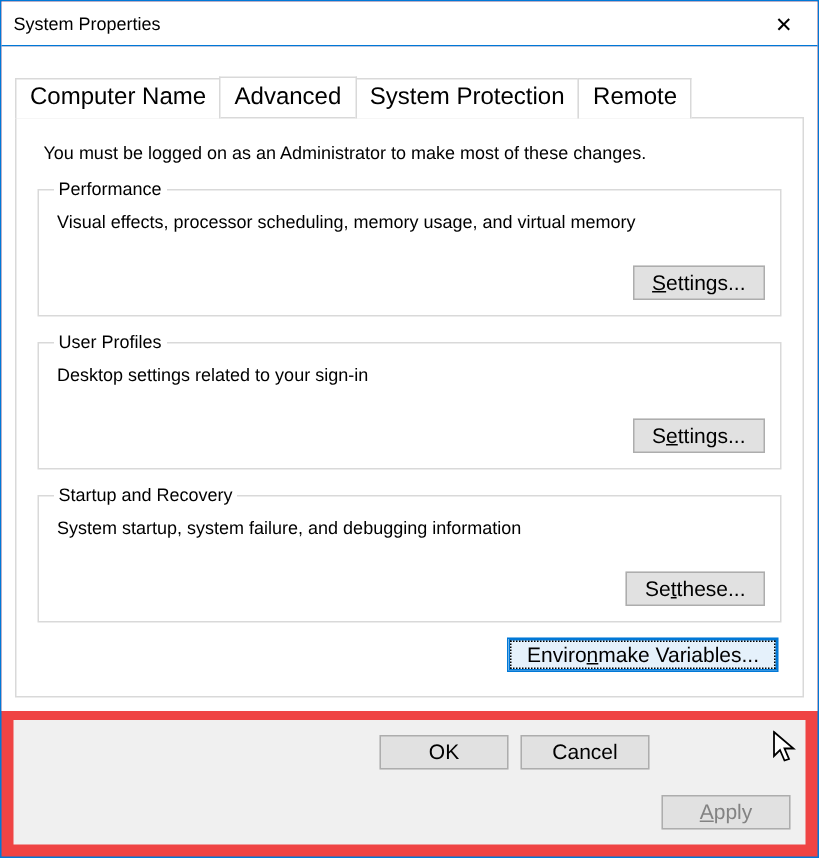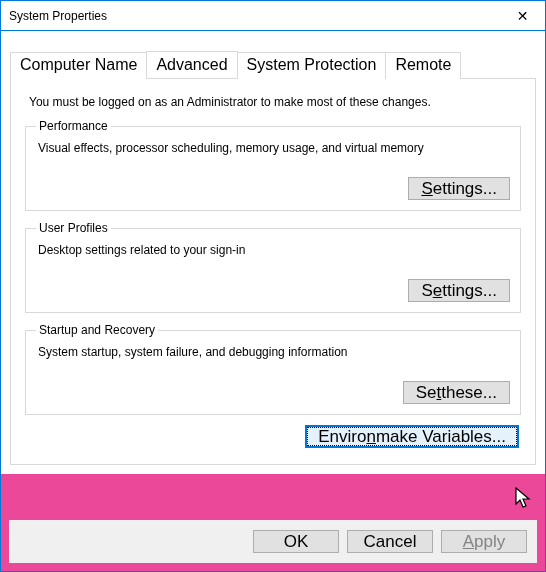--- a/index.html
+++ b/index.html
@@ -85,21 +85,21 @@
   .group-btn-row {
     display: flex;
     justify-content: flex-end;
   }
   .win-btn {
     min-width: 86px;
     height: 23px;
     border: 1px solid #adadad;
     background: #e1e1e1;
     font-family: inherit;
-    font-size: 17px;
+    font-size: 14px;
     padding: 0 12px;
     text-align: center;
     line-height: 21px;
     cursor: default;
   }
   .win-btn.focus-ring {
     outline: 1px dotted #000;
     outline-offset: -3px;
     border: 1px solid #0078d7;
     box-shadow: 0 0 0 1px #0078d7 inset;
@@ -125,29 +125,30 @@
     right: 8px;
     left: 8px;
     background: #f0f0f0;
     border: none;
   }
   .outer-frame {
     border: 1px solid #0078d7;
     width: 546px;
     height: 572px;
     position: relative;
-    background: #ec4899;
+    background: #ef4444;
   }
   .content-area {
     background: #fff;
     margin: 0;
     padding: 0;
   }
   .win-btn.disabled {
     color: #838383;
+    margin-top: 40px;
   }
   .cursor {
     position: absolute;
     right: 10px;
     bottom: 60px;
     pointer-events: none;
   }
   .cursor svg { display:block; }
 </style>
 </head>

